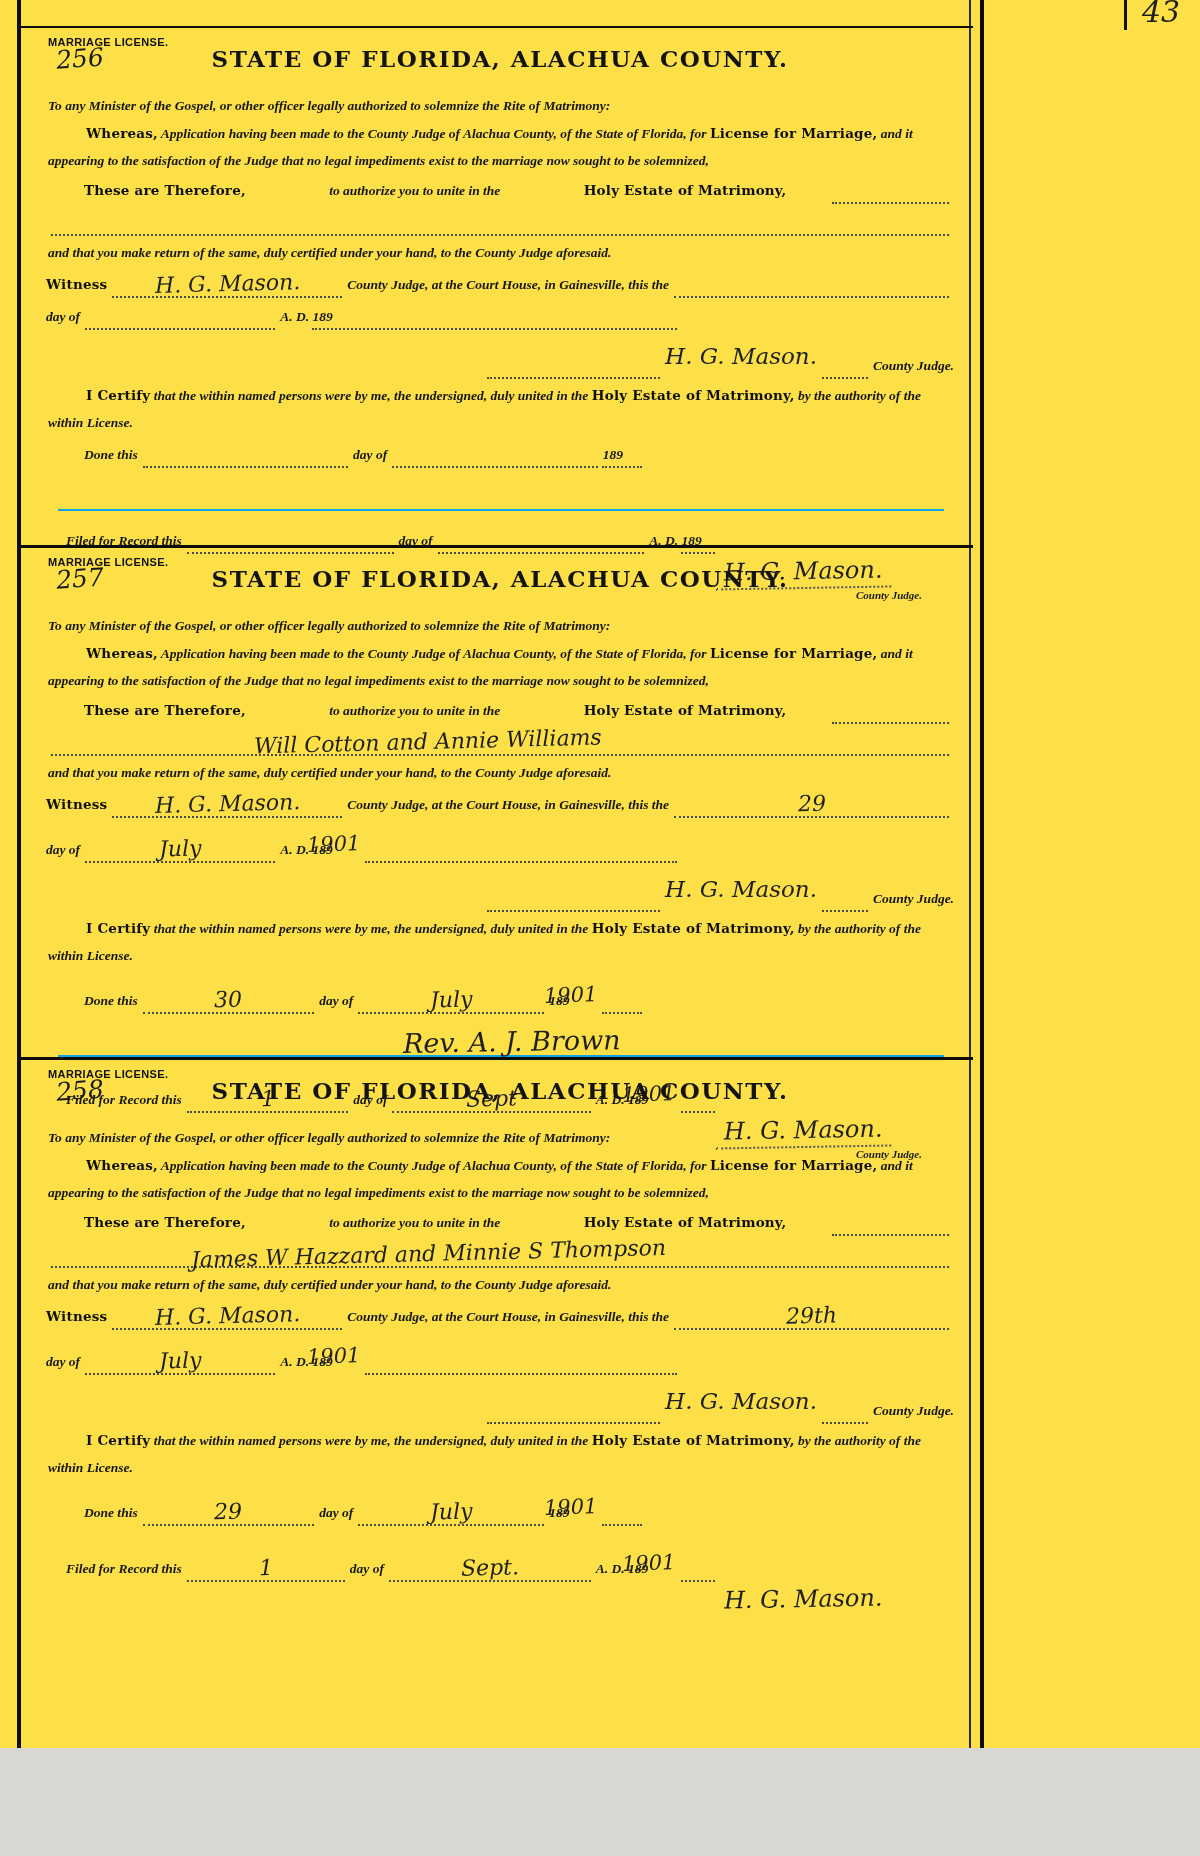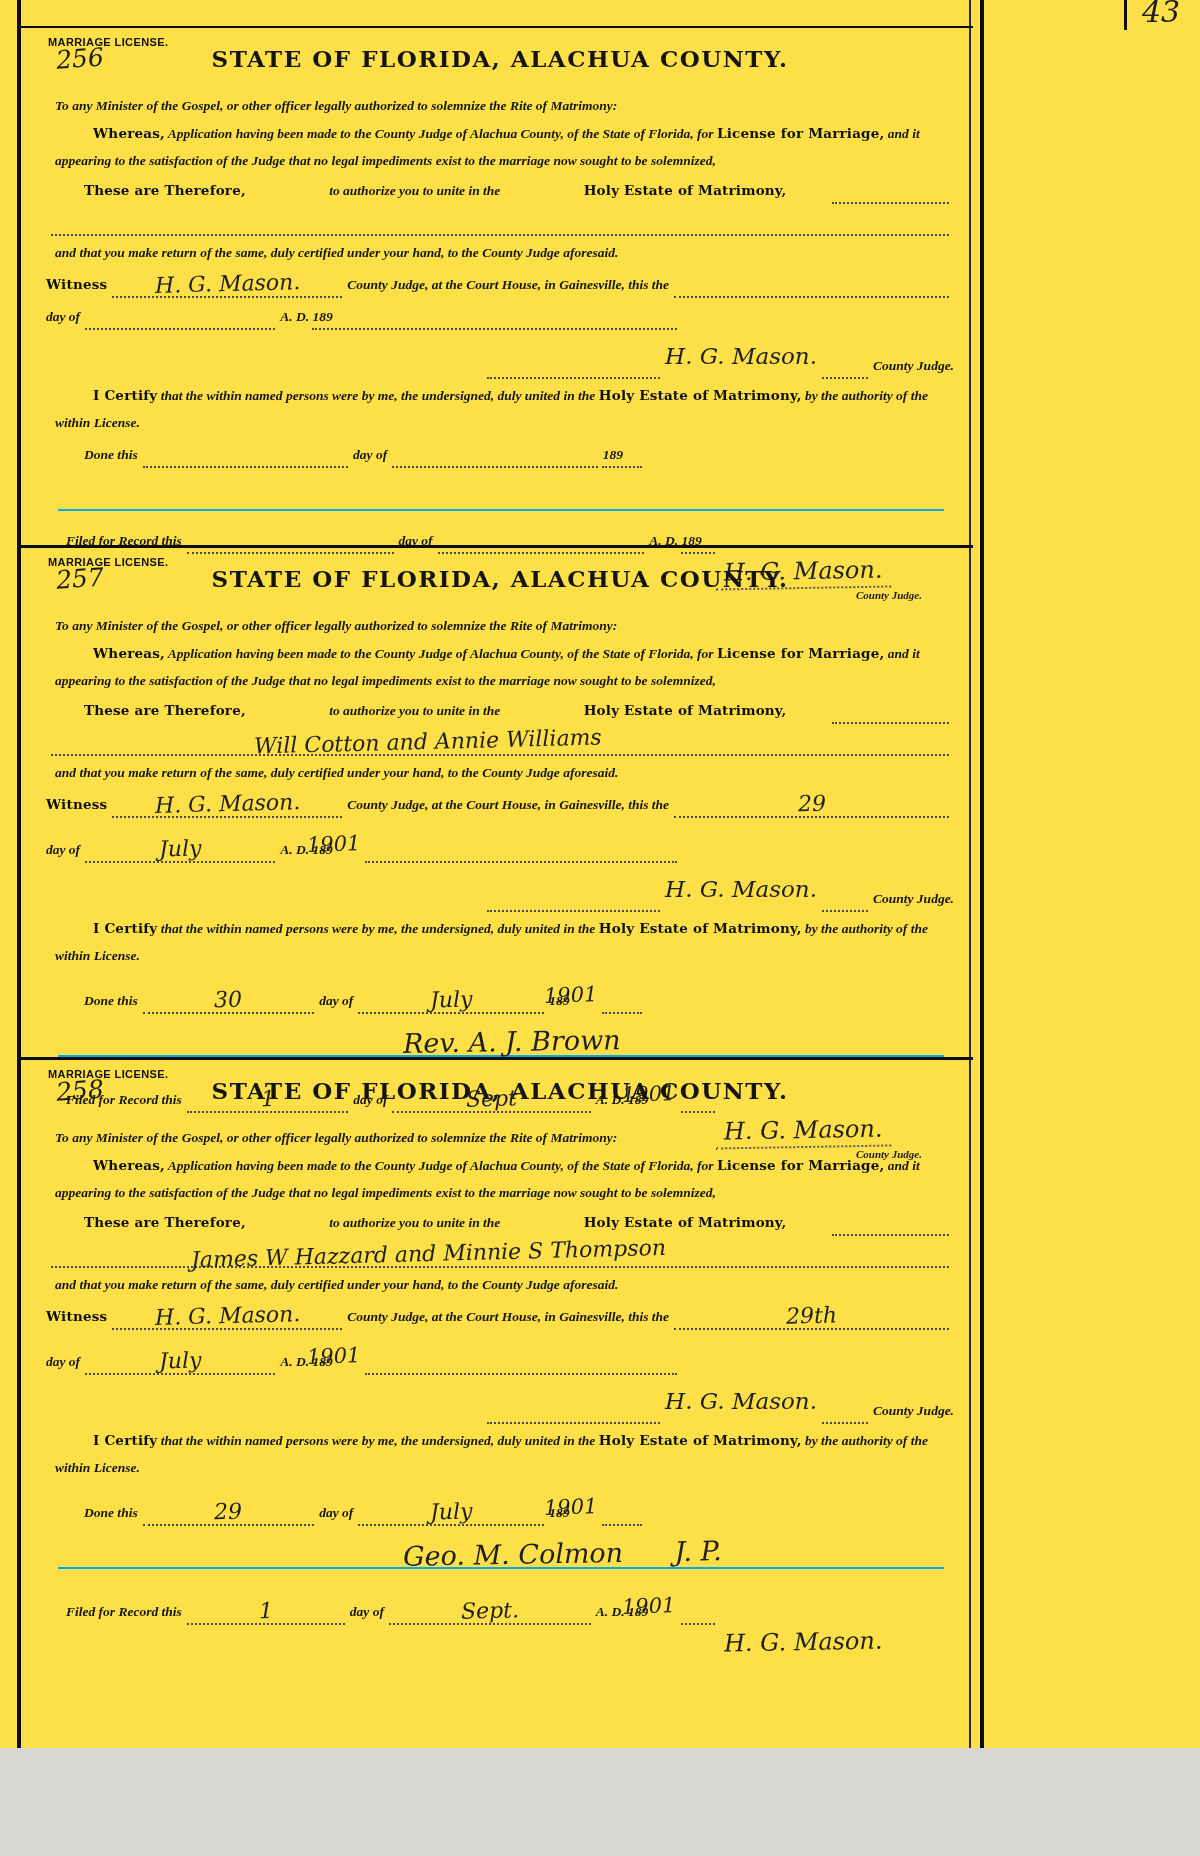--- a/index.html
+++ b/index.html
@@ -15,21 +15,21 @@
   .corner-tick{position:absolute;left:1124px;top:0;width:3px;height:30px;background:#111;}
   .page-num{position:absolute;left:1142px;top:-6px;font-family:"DejaVu Serif",serif;font-style:italic;font-size:30px;color:#222;}
   
   .form{position:absolute;left:46px;width:908px;}
   .head{position:relative;height:52px;margin-bottom:4px;}
   .head-left{position:absolute;left:2px;top:0;}
   .ml-label{font-family:"Liberation Sans",sans-serif;font-weight:700;font-size:11px;letter-spacing:.4px;color:#111;}
   .num{font-family:"DejaVu Serif",serif;font-style:italic;font-size:25px;margin-top:-4px;margin-left:8px;transform:rotate(-4deg);display:inline-block;}
   .title{text-align:center;font-family:"DejaVu Serif",serif;font-weight:700;font-size:23px;letter-spacing:1.5px;padding-top:9px;color:#141414;}
   .pline,.row{font-family:"Liberation Serif",serif;font-style:italic;font-weight:700;font-size:13.5px;line-height:2.0;color:#161616;}
-  .pline{margin:1px 9px;}
+  .pline{margin:1px 2px;}
   .indent{text-indent:38px;}
   .row{display:flex;align-items:flex-end;margin:3px 0;}
   .row.rindent{padding-left:38px;gap:40px;}
   .bl{font-style:normal;font-family:"DejaVu Serif",serif;font-weight:700;letter-spacing:.2px;color:#101010;}
   .fill{flex:1 1 auto;border-bottom:2px dotted #4a4a4a;text-align:center;margin:0 5px;min-width:26px;}
   .hw{font-family:"DejaVu Serif",serif;font-style:italic;font-weight:400;color:#1f1f1f;display:inline-block;}
   .fill .hw{font-size:22px;line-height:1;position:relative;top:4px;transform:rotate(-1.5deg);white-space:pre;}
   .couple{font-size:26px;margin-right:16%;}
   .w230{flex:0 0 230px;}
   .w190{flex:0 0 190px;}
@@ -236,23 +236,20 @@
     <p class="pline indent"><span class="bl">I Certify</span> <span>that the within named persons were by me, the undersigned, duly united in the</span> <span class="bl">Holy Estate of Matrimony,</span> <span>by the authority of the within License.</span></p>
     <div class="row w60p" style="margin-left:38px">
       <span>Done this</span>
       <span class="fill"><span class="hw">29</span></span>
       <span>day of</span>
       <span class="fill"><span class="hw">July</span></span>
       <span>189</span>
       <span class="hw yr2">1901</span>
       <span class="fill" style="flex:0 0 40px"></span>
     </div>
-    <div class="sigline">
-      <span class="hw">Geo. M. Colmon      J. P.</span>
-    </div>
     <div class="row w72p" style="margin-left:20px;margin-top:14px">
       <span>Filed for Record this</span>
       <span class="fill"><span class="hw">1</span></span>
       <span>day of</span>
       <span class="fill"><span class="hw">Sept.</span></span>
       <span>A. D. 189</span>
       <span class="hw yr2">1901</span>
       <span class="fill" style="flex:0 0 34px"></span>
     </div>
     <div class="filed-sig">

